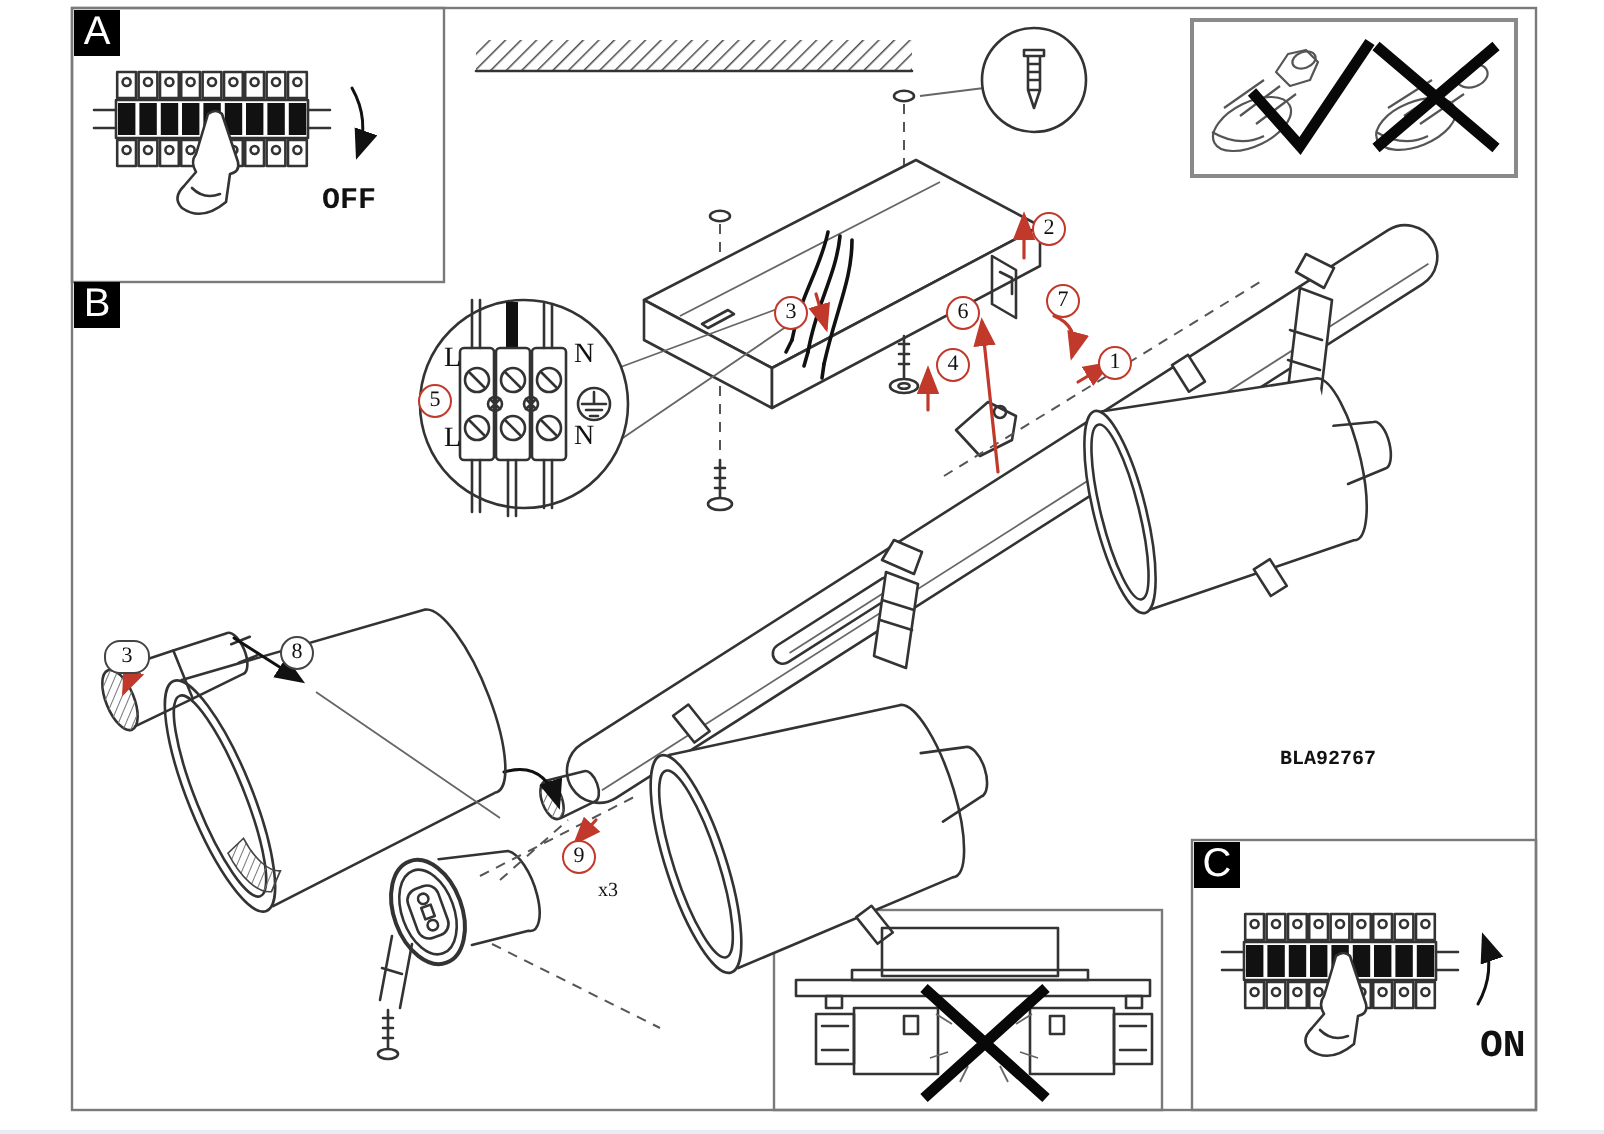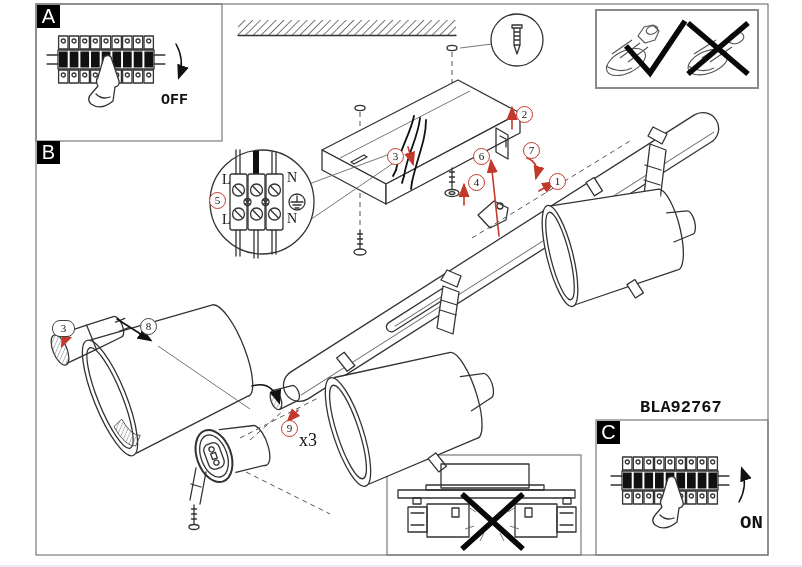--- a/index.html
+++ b/index.html
@@ -303,22 +303,22 @@
   <use href="#bpanel" transform="translate(622,457)"></use>
   <path class="ba" d="M739,502 q9,-16 3,-33" marker-end="url(#ab)"></path>
 </svg>
 
 <div class="badge" style="left:37px;top:5px">A</div>
 <div class="badge" style="left:37px;top:141px">B</div>
 <div class="badge" style="left:597px;top:421px">C</div>
 
 <span class="tx mono" style="left:161px;top:92px;font-size:15px">OFF</span>
 <span class="tx mono" style="left:740px;top:512px;font-size:19px">ON</span>
-<span class="tx mono" style="left:640px;top:398px;font-size:17px">BLA92767</span>
-<span class="tx" style="left:299px;top:430px;font-size:18px">x3</span>
+<span class="tx mono" style="left:640px;top:375px;font-size:10px">BLA92767</span>
+<span class="tx" style="left:299px;top:440px;font-size:10px">x3</span>
 
 <span class="tx tlabel" style="left:222px;top:172px">L</span>
 <span class="tx tlabel" style="left:287px;top:170px">N</span>
 <span class="tx tlabel" style="left:222px;top:212px">L</span>
 <span class="tx tlabel" style="left:287px;top:211px">N</span>
 
 <span class="step" style="left: 549px; top: 173px; border-color: rgb(192, 57, 43);">1</span>
 <span class="step" style="left: 516px; top: 106px; border-color: rgb(192, 57, 43);">2</span>
 <span class="step" style="left: 387px; top: 148px; border-color: rgb(192, 57, 43);">3</span>
 <span class="step" style="left: 468px; top: 174px; border-color: rgb(192, 57, 43);">4</span>

